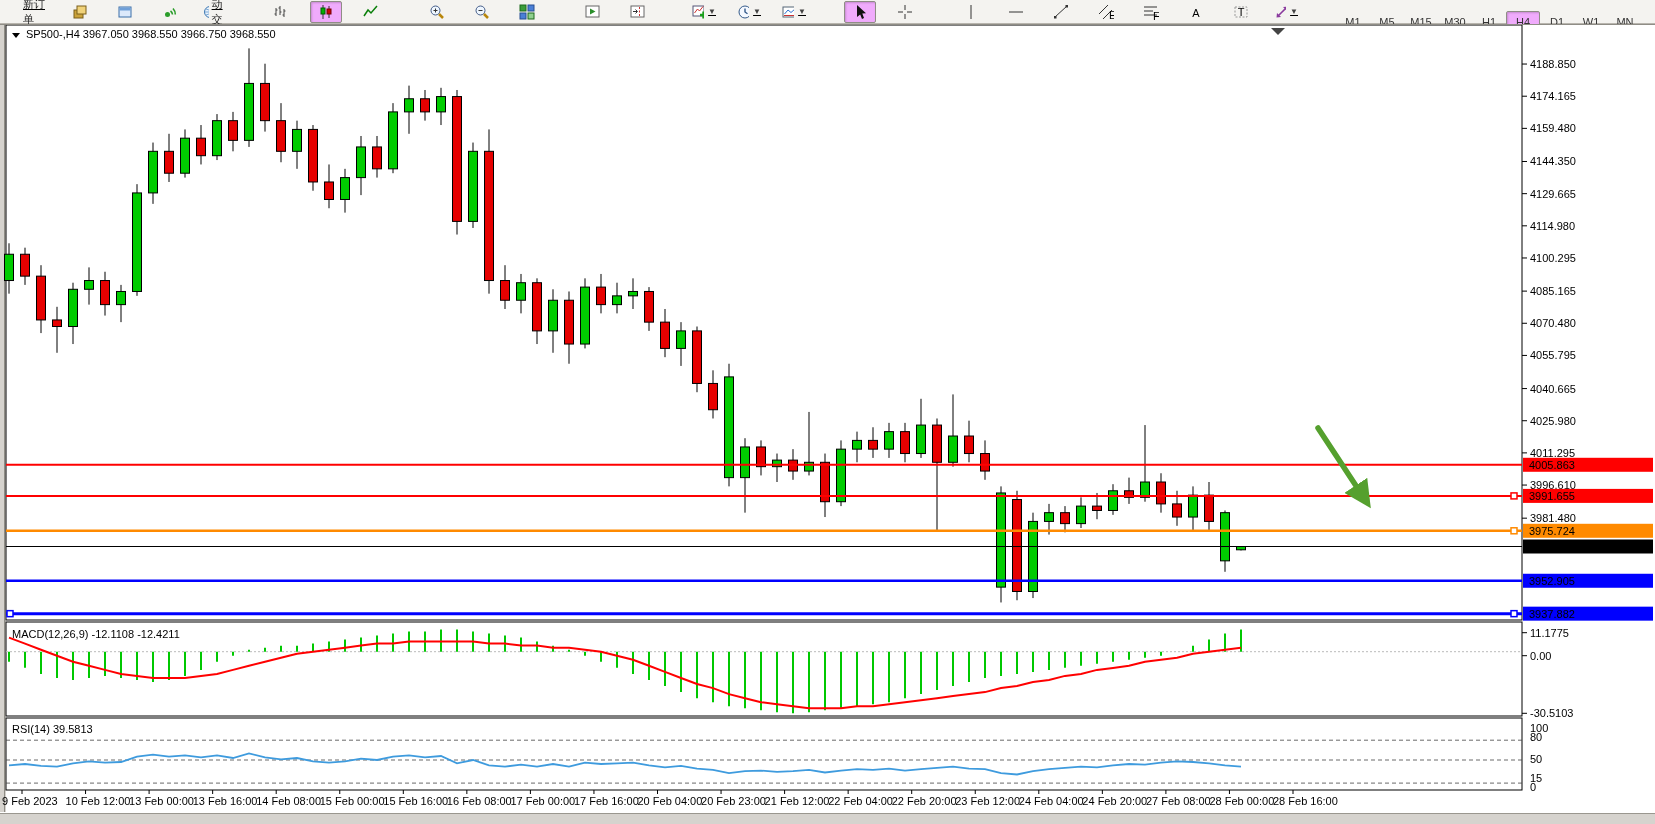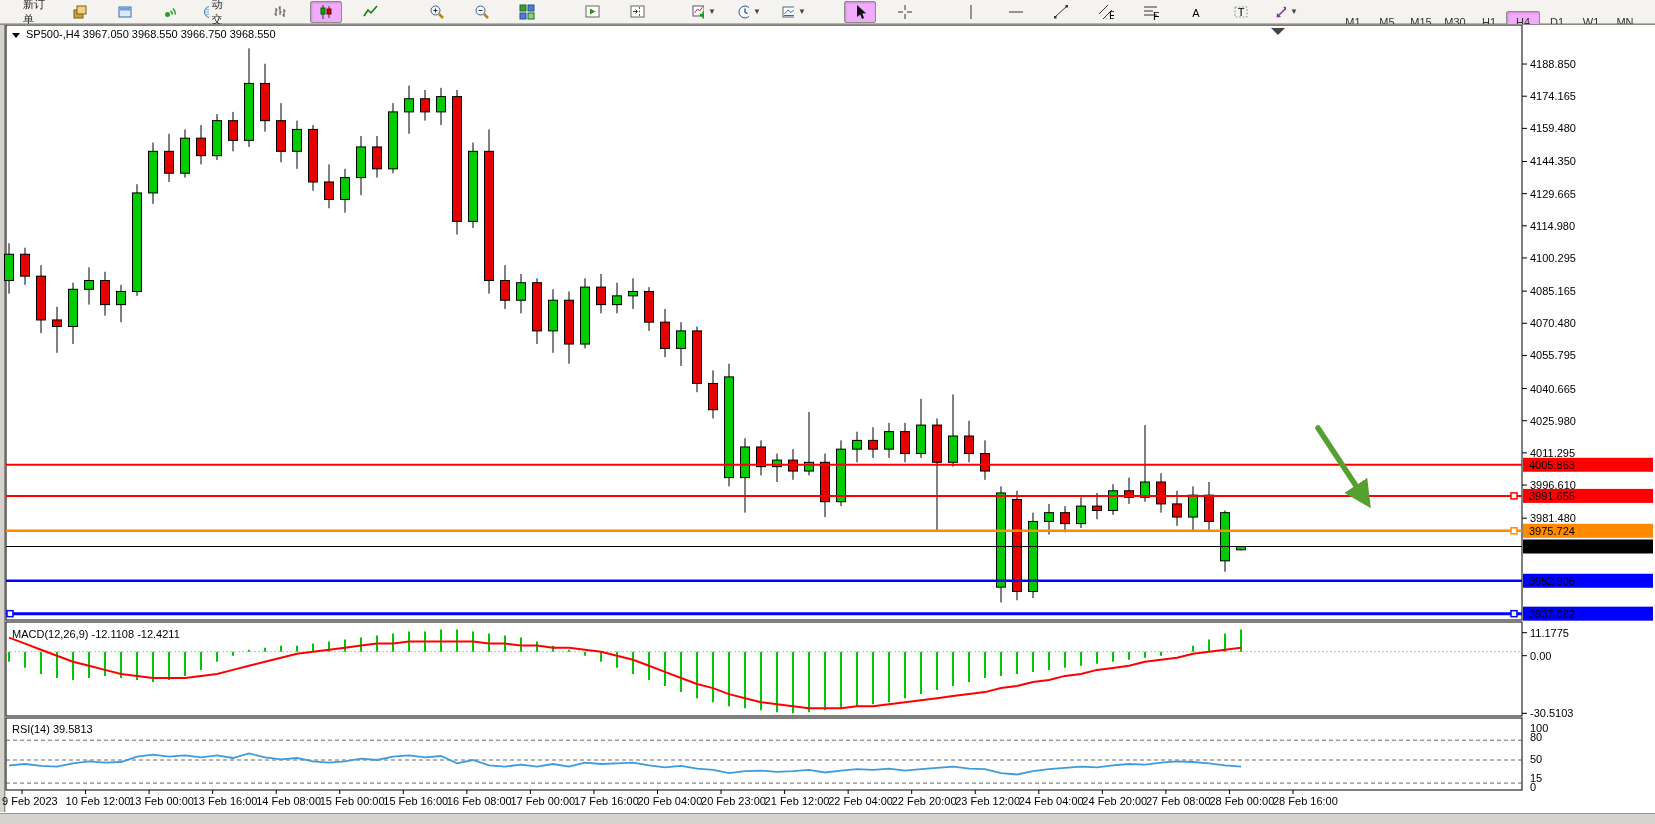--- a/index.html
+++ b/index.html
@@ -1,19 +1,19 @@
 <!DOCTYPE html>
 <html><head>
 <meta charset="utf-8">
 <style>
   html,body{margin:0;padding:0;width:1655px;height:824px;overflow:hidden;
     background:#d6d3ce;font-family:"Liberation Sans",sans-serif;}
   
   .toolbar{height:23px;background:#f4f3f0;border-bottom:1px solid #b8b5ae;
-    display:flex;align-items:center;padding:0 2px;gap:13px;}
+    display:flex;align-items:center;padding:0 2px;gap:13px;text-decoration:underline;}
   .grip{width:5px;height:16px;margin:0 2px;
     background:repeating-linear-gradient(to bottom,#b9b6af 0 1px,transparent 1px 3px);
     background-size:2px 100%;background-repeat:repeat-y;background-position:1px 0;}
   .sep{width:1px;height:18px;background:#c2bfb8;box-shadow:1px 0 0 #ffffff;margin:0 4px;}
   .tbtn{height:20px;min-width:24px;display:flex;align-items:center;justify-content:center;
     border:1px solid transparent;border-radius:2px;font-size:11px;color:#222;cursor:default;
     padding:0 3px;gap:3px;}
   .tbtn.pressed{border:1px solid #8f8d86;background:#f0abfc;
     box-shadow:inset 1px 1px 2px rgba(0,0,0,.18);}
   .tbtn .caret{font-size:8px;color:#444;margin-left:1px;}

